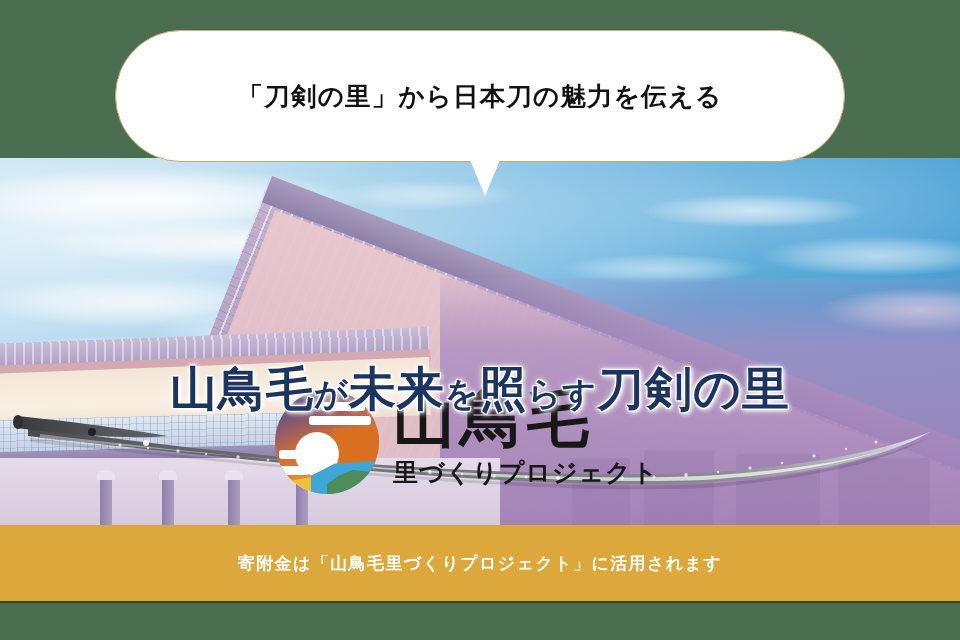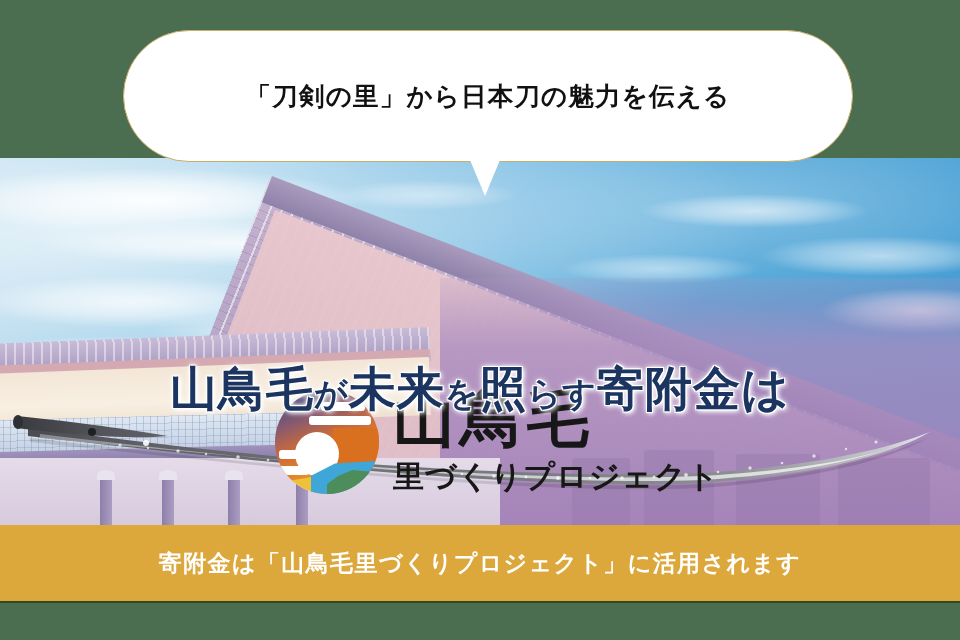--- a/index.html
+++ b/index.html
@@ -208,30 +208,30 @@
     font-family:"Liberation Serif", serif;
     font-weight:700;
     font-size:62px;
     line-height:1.02;
     letter-spacing:5px;
     color:#171717;
   }
   .logo-sub {
     font-family:"Liberation Sans", sans-serif;
     font-weight:700;
-    font-size:31px;
+    font-size:25px;
     letter-spacing:1px;
     color:#171717;
     margin-top:5px;
   }
 
   
   .bubble {
     position:absolute;
-    left:123px; top:30px; width:730px; height:132px;
+    left:115px; top:30px; width:730px; height:132px;
     background:#fff;
     border:1px solid #c9ad6a;
     border-radius:66px;
     display:flex; align-items:center; justify-content:center;
     z-index:40;
   }
   .bubble-text {
     font-weight:700;
     font-size:25.5px;
     line-height:1.52;
@@ -248,21 +248,21 @@
   }
 
   
   .gold-banner {
     position:absolute; left:0; top:525px; width:960px; height:78px;
     background:#dca73b;
     display:flex; align-items:center; justify-content:center;
     border-bottom:2px solid #35481f;
   }
   .gold-text {
-    color:#fff; font-weight:700; font-size:23px; letter-spacing:1.4px;
+    color:#fff; font-weight:700; font-size:17px; letter-spacing:1.4px;
   }
   .green-strip {
     position:absolute; left:0; top:605px; width:960px; height:35px;
     background:#4a6e4f;
   }
   .top-green {
     position:absolute; left:0; top:0; width:960px; height:158px;
     background:#4a6e4f; z-index:5;
   }
 </style>
@@ -394,21 +394,21 @@
         <div class="emb-water"></div>
         <div class="emb-land"></div>
       </div>
       <div class="logo-text">
         <div class="logo-main">山鳥毛</div>
         <div class="logo-sub">里づくりプロジェクト</div>
       </div>
     </div>
 
     <div class="tagline" style="top:200px">
-      <span>山鳥毛</span><span class="small">が</span><span>未来</span><span class="small">を</span><span>照</span><span class="small">らす</span><span>寄附金は</span>
+      <span>山鳥毛</span><span class="small">が</span><span>未来</span><span class="small">を</span><span>照</span><span class="small">らす</span><span>刀剣の里</span>
     </div>
   </div>
 
   <div class="top-green"></div>
 
   <div class="bubble">
     <div class="bubble-text">
       <div>「刀剣の里」から日本刀の魅力を伝える</div>
     </div>
   </div>

